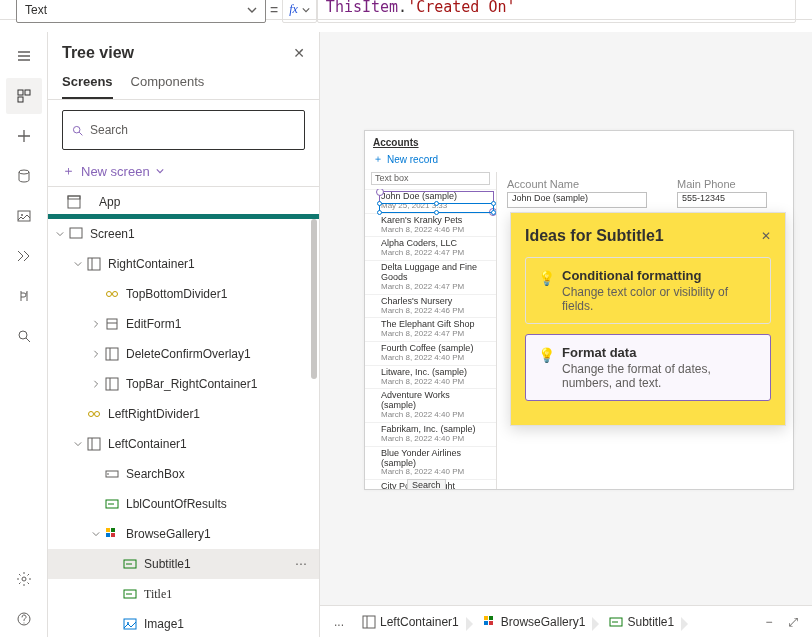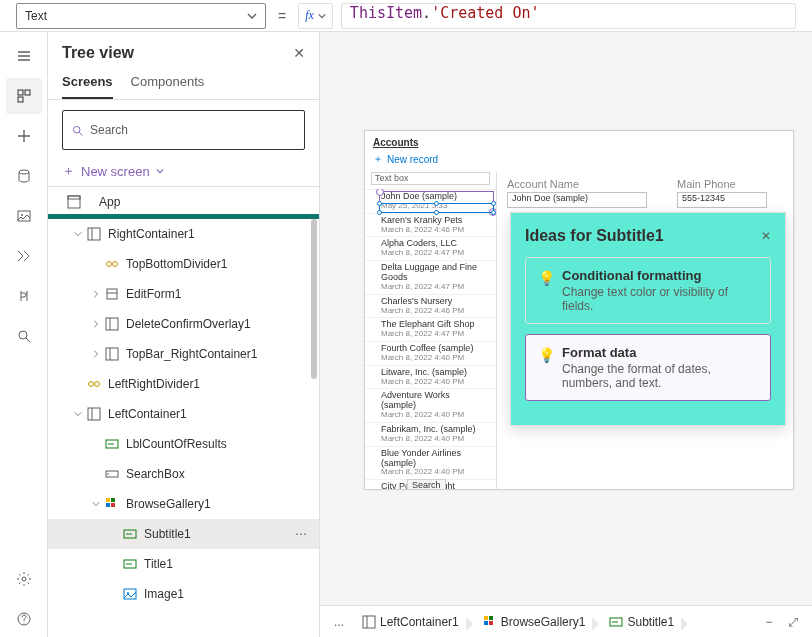--- a/index.html
+++ b/index.html
@@ -1,19 +1,19 @@
 <!DOCTYPE html>
 <html><head>
 <meta charset="utf-8">
 <style>
 * { box-sizing: border-box; margin: 0; padding: 0; }
 body { font-family: "Segoe UI", sans-serif; font-size: 12px; color: #323130; background: #fff; width: 812px; height: 637px; overflow: hidden; position: relative; }
 
 
-.formula-bar { height: 32px; display: flex; align-items: center; border-bottom: 1px solid #e1dfdd; padding: 4px 16px; gap: 8px; }
+.formula-bar { height: 20px; display: flex; align-items: center; border-bottom: 1px solid #e1dfdd; padding: 4px 16px; }
 .prop-select { width: 250px; height: 26px; border: 1px solid #8a8886; border-radius: 2px; display: flex; align-items: center; padding: 0 8px; background: #fff; justify-content: space-between; }
 .eq { font-size: 14px; color: #605e5c; padding: 0 4px; }
 .fx-box { display: flex; align-items: center; gap: 4px; border: 1px solid #e1dfdd; border-radius: 2px; height: 26px; padding: 0 6px; }
 .fx-label { font-style: italic; font-family: "Georgia", serif; color: #1d4ed8; }
 .formula-input { flex: 1; border: 1px solid #e1dfdd; border-radius: 2px; height: 26px; padding: 0 8px; font-family: Consolas, monospace; font-size: 15px; }
 .formula-input .tok-kw { color: #7a237f; }
 .formula-input .tok-str { color: #a31515; }
 
 
 .left-rail { position: absolute; left: 0; top: 32px; bottom: 0; width: 48px; background: #fff; border-right: 1px solid #e1dfdd; display: flex; flex-direction: column; align-items: center; padding-top: 6px; gap: 4px; }
@@ -58,21 +58,21 @@
 .pv-sel-overlay::before { left: -4px; top: -4px; }
 .pv-sel-overlay::after { right: -4px; bottom: -4px; }
 .pv-sel-sub { position: absolute; left: 14px; right: 2px; top: 13px; height: 10px; border: 1px solid #0078d4; }
 .pv-handle { position: absolute; width: 5px; height: 5px; background: #fff; border: 1px solid #0078d4; border-radius: 50%; }
 .pv-label-tag { position: absolute; left: 42px; bottom: -2px; font-size: 9px; background: #f5f5f5; padding: 0 4px; border: 1px solid #d0d0d0; }
 .pv-right { flex: 1; padding: 6px 10px; display: flex; gap: 30px; align-items: flex-start; }
 .pv-field-label { font-size: 11px; color: #888; }
 .pv-field-input { border: 1px solid #c0c0c0; height: 16px; width: 140px; padding: 0 4px; font-size: 9px; margin-top: 2px; }
 
 
-.ideas-panel { position: absolute; left: 190px; top: 180px; width: 276px; background: #5eead4; border: 1px solid #e1dfdd; box-shadow: 0 4px 14px rgba(0,0,0,0.15); padding: 14px; }
+.ideas-panel { position: absolute; left: 190px; top: 180px; width: 276px; background: #fde047; border: 1px solid #e1dfdd; box-shadow: 0 4px 14px rgba(0,0,0,0.15); padding: 14px; }
 .ideas-head { display: flex; justify-content: space-between; align-items: center; margin-bottom: 12px; }
 .ideas-title { font-size: 16px; font-weight: 600; }
 .idea-card { border: 1px solid #e1dfdd; border-radius: 3px; padding: 10px 12px; display: flex; gap: 10px; margin-bottom: 10px; cursor: pointer; }
 .idea-card.active { border-color: #8764b8; background: #faf7fd; }
 .idea-bulb { color: #8764b8; font-size: 14px; margin-top: 2px; width: 14px; flex-shrink: 0; }
 .idea-title { font-size: 13px; font-weight: 600; }
 .idea-desc { font-size: 12px; color: #605e5c; margin-top: 2px; }
 
 
 .crumb-bar { position: absolute; left: 320px; right: 0; bottom: 0; height: 32px; border-top: 1px solid #e1dfdd; background: #fff; display: flex; align-items: center; padding: 0 8px; gap: 4px; }
@@ -196,20 +196,33 @@
     <span class="ti-icon">
         <svg width="14" height="14" viewBox="0 0 14 14">
           <rect x="1" y="1" width="12" height="12" fill="none" stroke="#605e5c"></rect>
           <rect x="1" y="1" width="12" height="3" fill="none" stroke="#605e5c"></rect>
         </svg>
       </span>
     <span>App</span>
   </div>
   <div class="tree-body" id="tree-body">
     <div class="scroll-thumb"></div>
+  <div class="tree-item" style="padding-left: 6px;">
+        <span class="chev">
+          <svg width="8" height="8" viewBox="0 0 10 10">
+            <path d="M1 3l4 4 4-4" stroke="#605e5c" fill="none"></path>
+          </svg>
+        </span>
+        <span class="ti-icon">
+          <svg width="14" height="14" viewBox="0 0 14 14">
+            <rect x="1" y="1" width="12" height="10" fill="none" stroke="#605e5c"></rect>
+          </svg>
+        </span>
+        <span>Screen1</span>
+      </div>
       <div class="tree-item" style="padding-left: 24px;">
         <span class="chev">
           <svg width="8" height="8" viewBox="0 0 10 10">
             <path d="M1 3l4 4 4-4" stroke="#605e5c" fill="none"></path>
           </svg>
         </span>
         <span class="ti-icon">
           <svg width="14" height="14" viewBox="0 0 14 14">
             <rect x="1" y="1" width="12" height="12" fill="none" stroke="#605e5c"></rect>
             <line x1="5" y1="1" x2="5" y2="13" stroke="#605e5c"></line>
@@ -290,35 +303,35 @@
             <rect x="1" y="1" width="12" height="12" fill="none" stroke="#605e5c"></rect>
             <line x1="5" y1="1" x2="5" y2="13" stroke="#605e5c"></line>
           </svg>
         </span>
         <span>LeftContainer1</span>
       </div>
       <div class="tree-item" style="padding-left: 42px;">
         <span class="chev"></span>
         <span class="ti-icon">
           <svg width="14" height="14" viewBox="0 0 14 14">
+            <rect x="1" y="4" width="12" height="6" fill="none" stroke="#605e5c"></rect>
+            <line x1="3" y1="6" x2="3" y2="8" stroke="#605e5c"></line>
+          </svg>
+        </span>
+        <span>SearchBox</span>
+      </div>
+      <div class="tree-item" style="padding-left: 42px;">
+        <span class="chev"></span>
+        <span class="ti-icon">
+          <svg width="14" height="14" viewBox="0 0 14 14">
             <rect x="1" y="3" width="12" height="8" fill="none" stroke="#107c10"></rect>
             <line x1="3" y1="7" x2="9" y2="7" stroke="#107c10"></line>
           </svg>
         </span>
         <span>LblCountOfResults</span>
-      </div>
-      <div class="tree-item" style="padding-left: 42px;">
-        <span class="chev"></span>
-        <span class="ti-icon">
-          <svg width="14" height="14" viewBox="0 0 14 14">
-            <rect x="1" y="4" width="12" height="6" fill="none" stroke="#605e5c"></rect>
-            <line x1="3" y1="6" x2="3" y2="8" stroke="#605e5c"></line>
-          </svg>
-        </span>
-        <span>SearchBox</span>
       </div>
       <div class="tree-item" style="padding-left: 42px;">
         <span class="chev">
           <svg width="8" height="8" viewBox="0 0 10 10">
             <path d="M1 3l4 4 4-4" stroke="#605e5c" fill="none"></path>
           </svg>
         </span>
         <span class="ti-icon">
           <svg width="14" height="14" viewBox="0 0 14 14">
             <rect x="1" y="1" width="4" height="4" fill="#ffb900"></rect>
@@ -333,21 +346,21 @@
         <span class="chev"></span>
         <span class="ti-icon">
           <svg width="14" height="14" viewBox="0 0 14 14">
             <rect x="1" y="3" width="12" height="8" fill="none" stroke="#107c10"></rect>
             <line x1="3" y1="7" x2="9" y2="7" stroke="#107c10"></line>
           </svg>
         </span>
         <span>Subtitle1</span>
         <span class="ti-more">⋯</span>
       </div>
-      <div class="tree-item" style="padding-left: 60px;">
+      <div class="tree-item" style="padding-left: 60px; font-family: Liberation Serif, serif;">
         <span class="chev"></span>
         <span class="ti-icon">
           <svg width="14" height="14" viewBox="0 0 14 14">
             <rect x="1" y="3" width="12" height="8" fill="none" stroke="#107c10"></rect>
             <line x1="3" y1="7" x2="9" y2="7" stroke="#107c10"></line>
           </svg>
         </span>
         <span>Title1</span>
       </div>
       <div class="tree-item" style="padding-left: 60px;">

